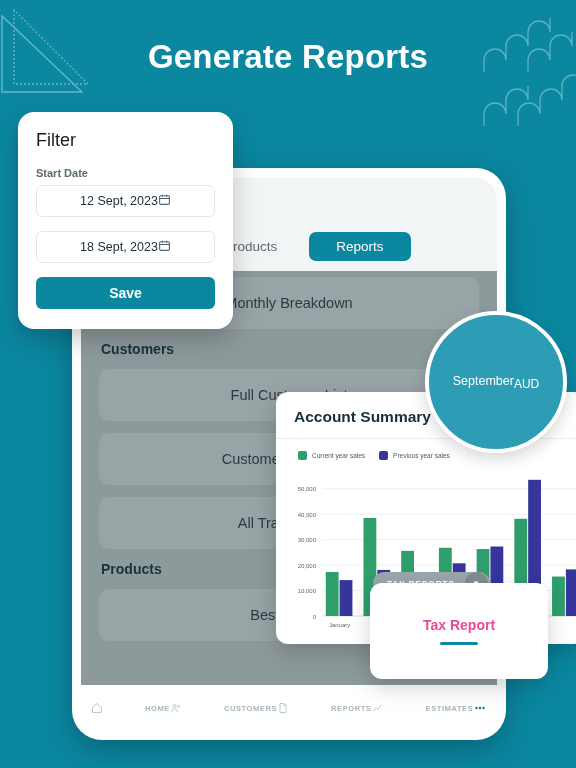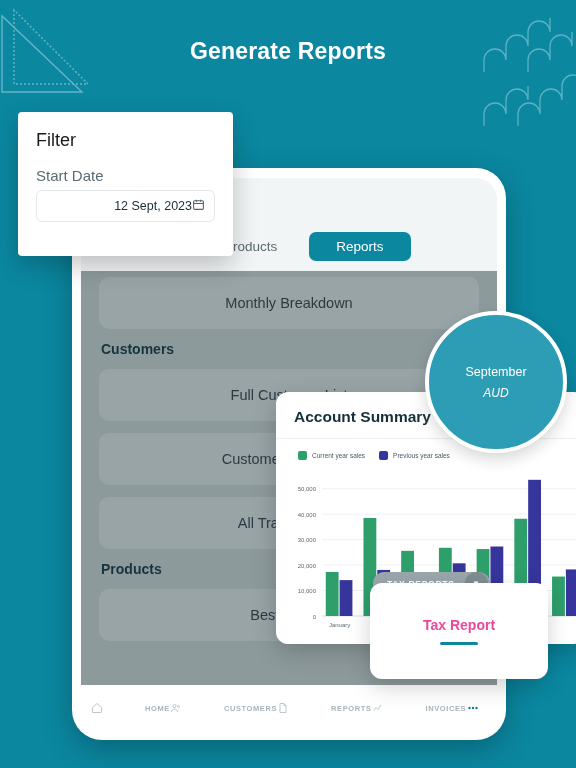--- a/index.html
+++ b/index.html
@@ -12,21 +12,21 @@
 
   
   .deco { position: absolute; pointer-events: none; }
   .deco-tri { left: -4px; top: 6px; opacity: .5; }
   .deco-wave { right: 0px; top: -6px; opacity: .45; }
 
   
   .page-title {
     position: absolute; top: 38px; left: 0; width: 100%;
     text-align: center; color: #ffffff;
-    font-size: 23px; font-weight: bold; letter-spacing: .2px;
+    font-size: 33px; font-weight: bold; letter-spacing: .2px;
   }
 
   
   .phone {
     position: absolute; left: 72px; top: 168px;
     width: 434px; height: 572px;
     background: #ffffff; border-radius: 30px;
     box-shadow: 0 10px 30px rgba(0,0,0,.25);
     padding: 10px 9px 9px 9px;
   }
@@ -78,50 +78,50 @@
   .nav-dot {
     position:absolute; bottom:-9px; left:50%; transform:translateX(-50%);
     width:3px; height:3px; border-radius:50%; background:#0b7d96;
   }
   .nav-ico { color:#bcc8cd; display:flex; }
   .nav-item.active .nav-ico { color:#0b7d96; }
 
   
   .filter-card {
     position:absolute; left:18px; top:112px;
-    width: 215px; background:#fff; border-radius: 4px;
+    width: 215px; background:#fff; border-radius: 16px;
     padding: 18px 18px 20px 18px;
     box-shadow: 0 10px 26px rgba(0,0,0,.22);
     z-index: 40;
   }
   .filter-title { font-size: 18px; color:#1a1a1a; margin-bottom: 16px; }
-  .field-label { font-size: 15px; font-weight:normal; color:#5a6b72; margin-bottom: 6px; }
+  .field-label { font-size: 11px; font-weight:bold; color:#5a6b72; margin-bottom: 6px; }
   .field-box {
     height: 32px; border:1px solid #e3e8ea; border-radius: 6px;
-    display:flex; align-items:center; justify-content:flex-end;
+    display:flex; align-items:center; justify-content:center;
     padding: 0 9px; margin-bottom: 14px;
   }
   .field-val { font-size: 12.5px; color:#20303a; }
   .save-btn {
     height: 32px; background:#0b87a0; border-radius: 6px;
     display:flex; align-items:center; justify-content:center;
     color:#fff; font-size: 14px; font-weight:bold; margin-top: 4px;
   }
 
   
   .badge {
     position:absolute; right: 9px; top: 311px;
     width: 142px; height: 142px; border-radius: 50%;
     background:#2d9cb5; border: 4px solid #fff;
-    display:flex; flex-direction:column; align-items:center; justify-content:center;
+    display:flex; flex-direction:row; align-items:center; justify-content:center;
     color:#fff; z-index: 45; box-shadow: 0 6px 16px rgba(0,0,0,.16);
   }
   .badge-month { font-size: 12.5px; margin-bottom: 3px; }
   .badge-amt { font-size: 21px; font-weight: bold; letter-spacing: -.3px; }
-  .badge-cur { font-size: 12px; margin-top: 4px; font-style: italic; }
+  .badge-cur { font-size: 12px; margin-top: 4px; }
 
   
   .acct-card {
     position:absolute; left: 276px; top: 392px;
     width: 310px; height: 252px;
     background:#fff; border-radius: 12px;
     box-shadow: 0 8px 24px rgba(0,0,0,.20);
     z-index: 30; overflow:hidden;
   }
   .acct-title { font-size: 15.5px; font-weight:bold; color:#16303a; padding: 16px 0 12px 18px; }
@@ -225,21 +225,21 @@
             </svg>
         </span>
         <span class="nav-label">REPORTS</span>
       </div>
       <div class="nav-item">
         <span class="nav-ico">
           <svg width="12" height="12" viewBox="0 0 24 24" fill="none" stroke="currentColor" stroke-width="2">
               <path d="M3 18l5-7 4 4 6-9"></path>
             </svg>
         </span>
-        <span class="nav-label">INVOICES</span>
+        <span class="nav-label">ESTIMATES</span>
       </div>
       <div class="nav-item active">
         <span class="nav-ico">
           <svg width="14" height="12" viewBox="0 0 24 24" fill="currentColor">
               <circle cx="5" cy="12" r="2.4"></circle>
               <circle cx="12" cy="12" r="2.4"></circle>
               <circle cx="19" cy="12" r="2.4"></circle>
             </svg>
         </span>
         <span class="nav-label">MORE</span>
@@ -318,14 +318,24 @@
   <div class="field-box">
     <span class="field-val">12 Sept, 2023</span>
     <span>
       <svg width="13" height="13" viewBox="0 0 24 24" fill="none" stroke="#4d6570" stroke-width="2">
           <rect x="3" y="5" width="18" height="16" rx="2"></rect>
           <path d="M3 10h18M8 3v4M16 3v4"></path>
         </svg>
     </span>
   </div>
 
-
+  <div class="field-box">
+    <span class="field-val">18 Sept, 2023</span>
+    <span>
+      <svg width="13" height="13" viewBox="0 0 24 24" fill="none" stroke="#4d6570" stroke-width="2">
+          <rect x="3" y="5" width="18" height="16" rx="2"></rect>
+          <path d="M3 10h18M8 3v4M16 3v4"></path>
+        </svg>
+    </span>
+  </div>
+
+  <div class="save-btn">Save</div>
 </div>
 
 </body></html>

